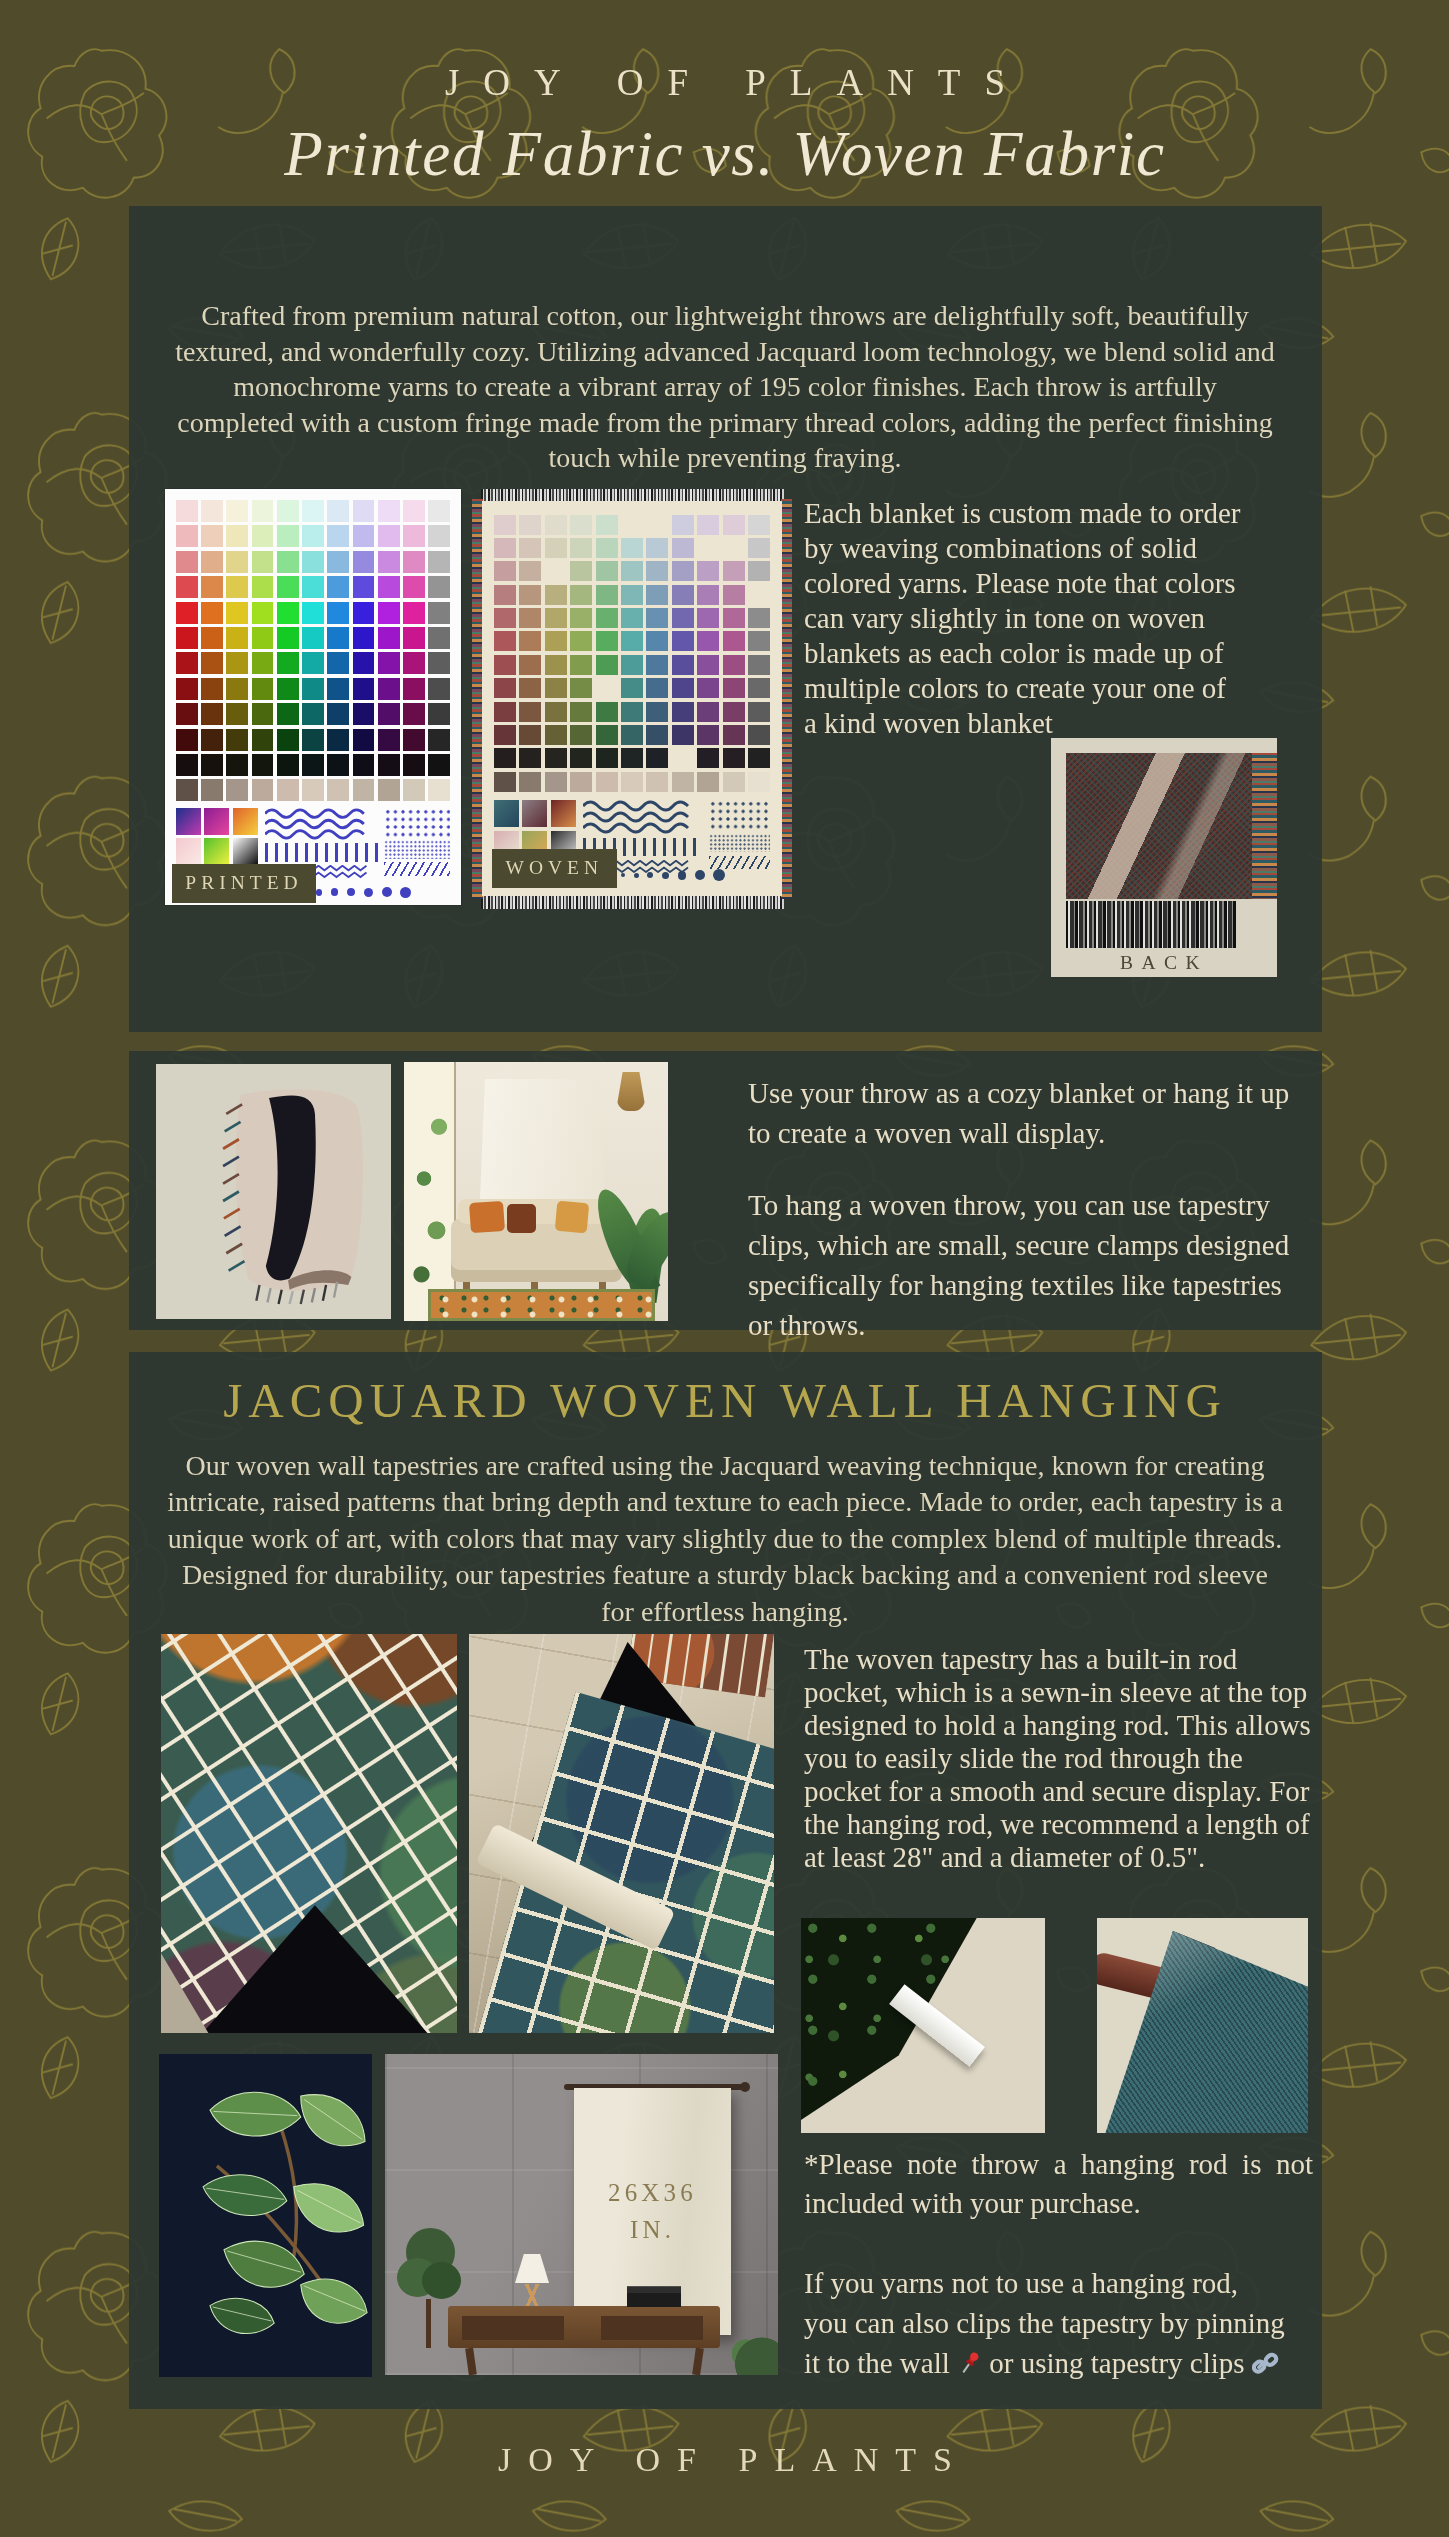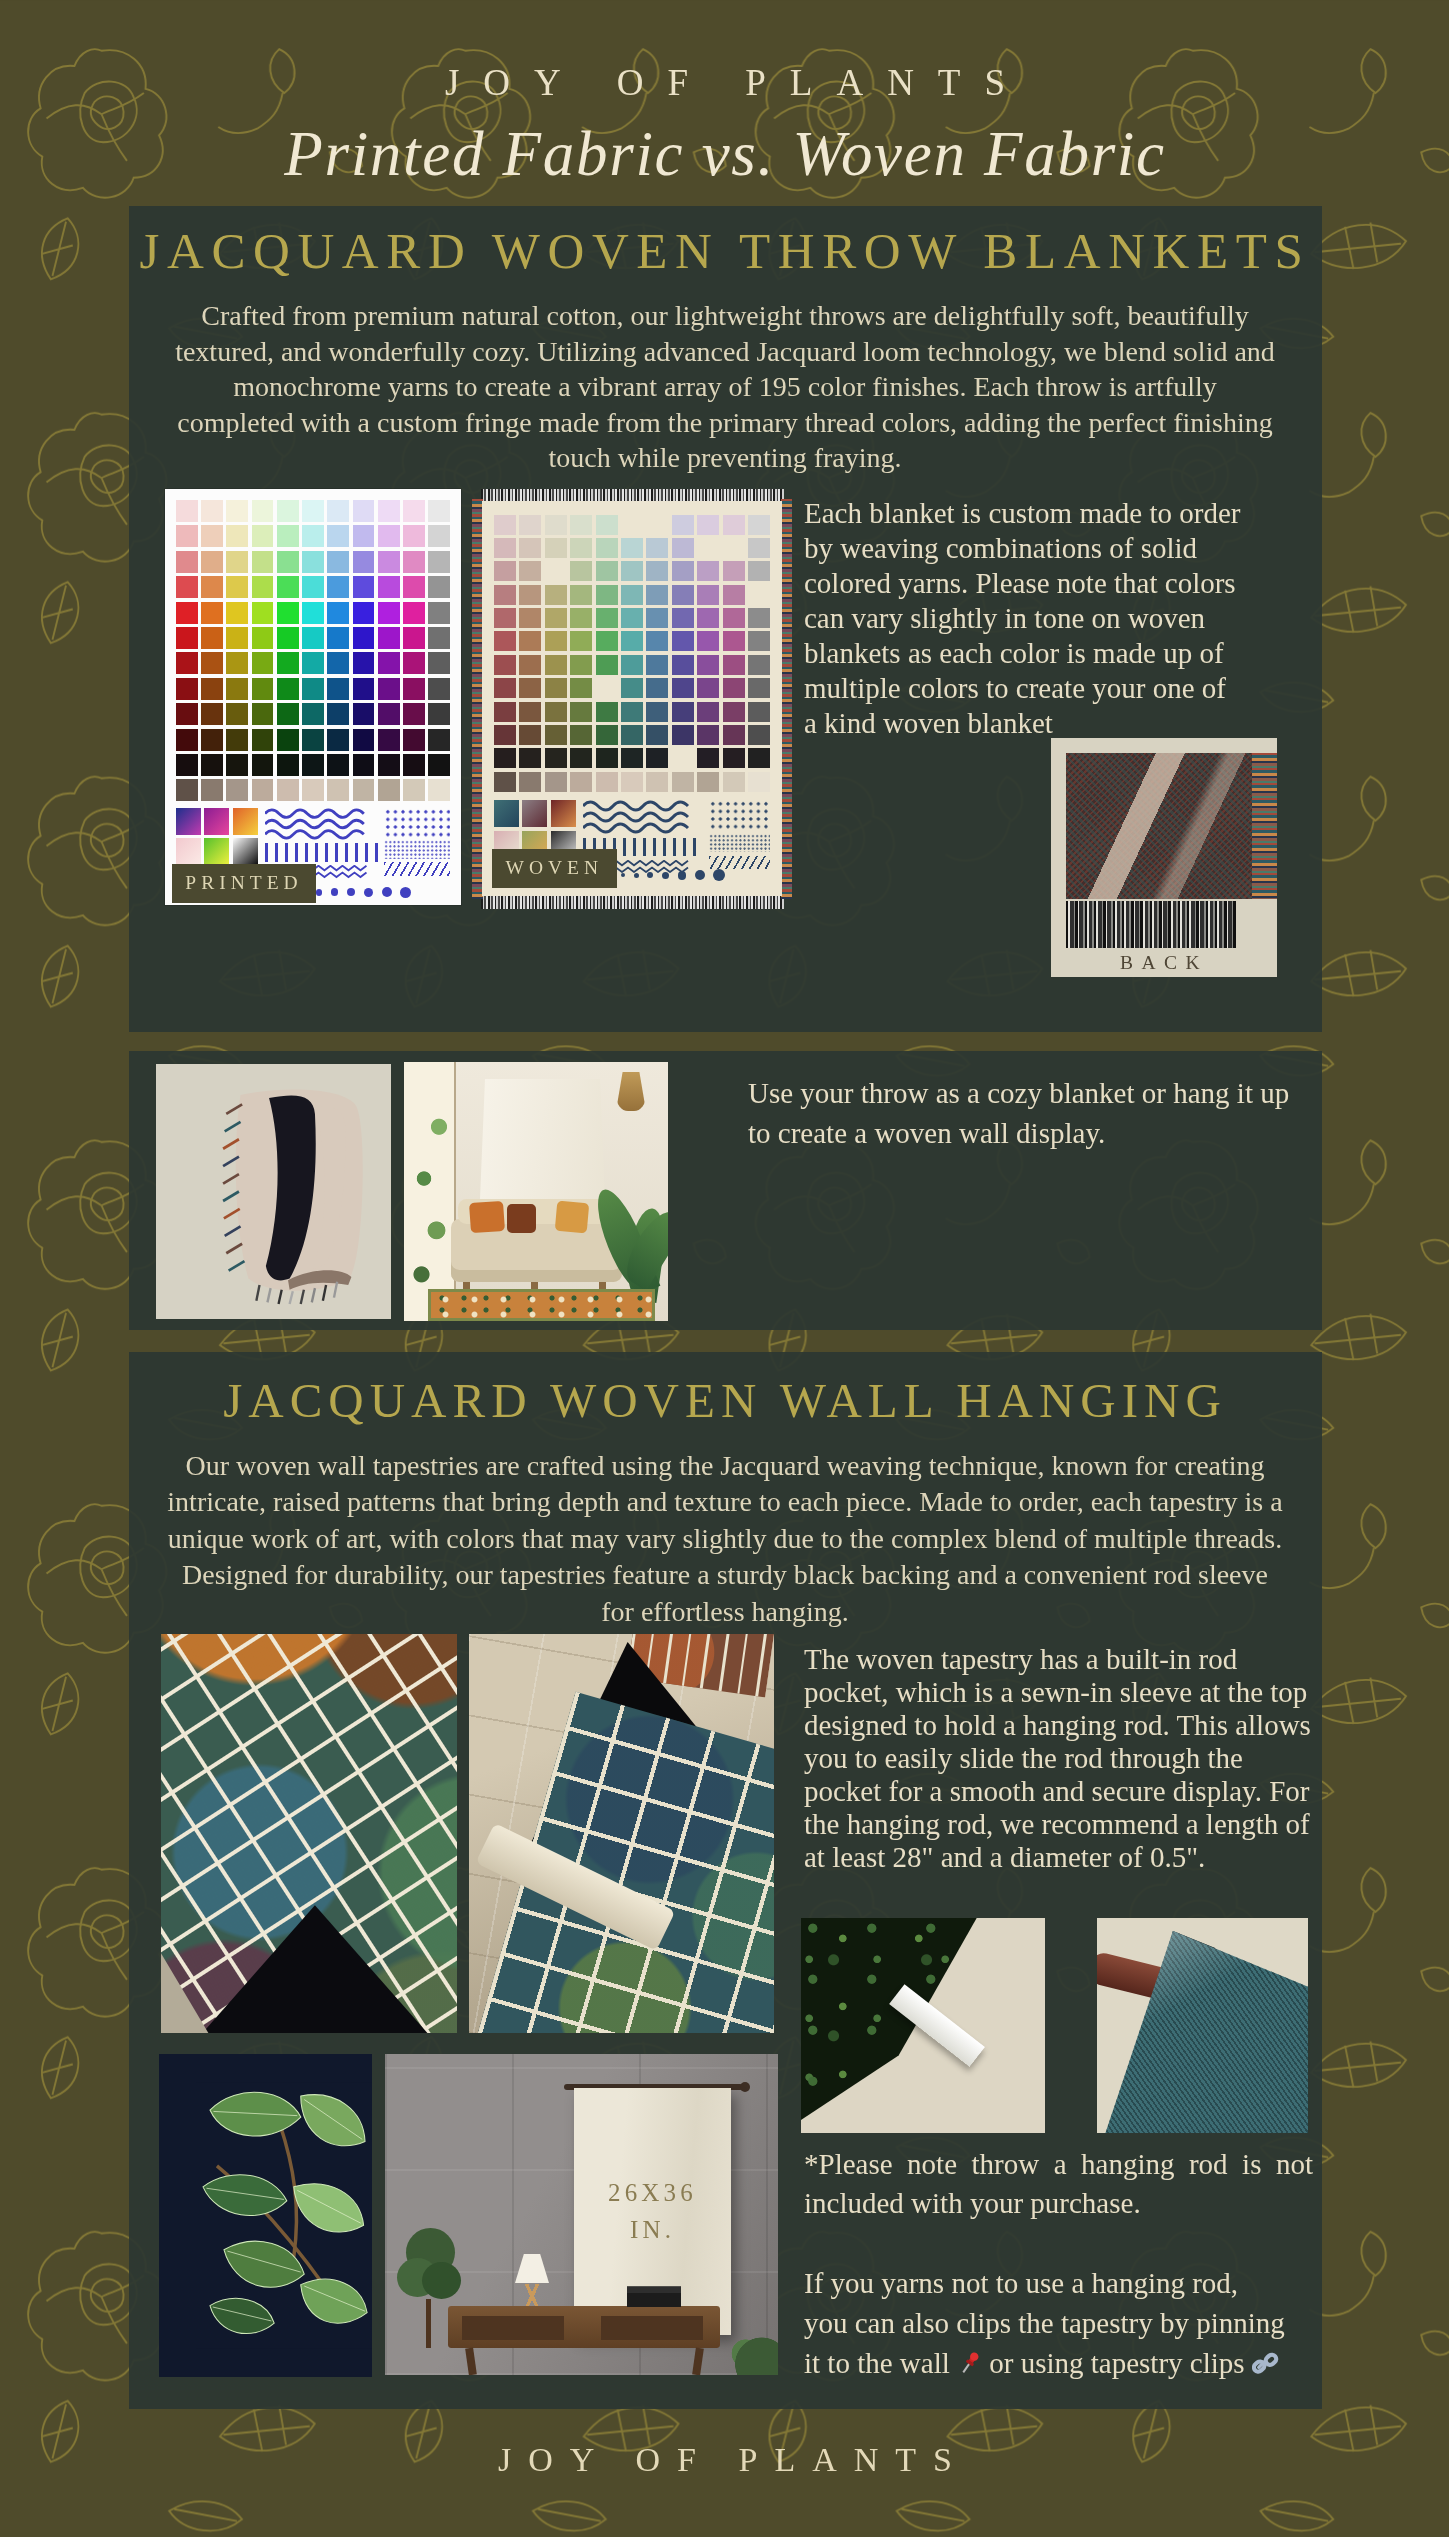--- a/index.html
+++ b/index.html
@@ -186,21 +186,20 @@
     <rect width="100%" height="100%" fill="url(#floral)"></rect>
   </svg>
 
   <div class="abs brand" style="top:61px;">JOY OF PLANTS</div>
   <div class="abs subtitle" style="top:118px;">Printed Fabric vs. Woven Fabric</div>
 
   <div class="panel" style="left:129px; top:206px; width:1193px; height:826px;"></div>
   <div class="panel" style="left:129px; top:1051px; width:1193px; height:279px;"></div>
   <div class="panel" style="left:129px; top:1352px; width:1193px; height:1057px;"></div>
 
-  <div class="abs h-gold h1" style="top:222px;">JACQUARD WOVEN THROW BLANKETS</div>
   <div class="abs center-par" style="top:298px; width:1100px; font-size:28px; line-height:1.27;">Crafted from premium natural cotton, our lightweight throws are delightfully soft, beautifully textured, and wonderfully cozy. Utilizing advanced Jacquard loom technology, we blend solid and monochrome yarns to create a vibrant array of 195 color finishes. Each throw is artfully completed with a custom fringe made from the primary thread colors, adding the perfect finishing touch while preventing fraying.</div>
 
   <div class="abs printed-chart" style="left:165px; top:489px; width:296px; height:416px;">
     <div class="swatch-grid">
         <div class="cell" style="background: rgb(245, 219, 220);"></div>
         <div class="cell" style="background: rgb(245, 230, 219);"></div>
         <div class="cell" style="background: rgb(245, 241, 219);"></div>
         <div class="cell" style="background: rgb(236, 245, 219);"></div>
         <div class="cell" style="background: rgb(219, 245, 222);"></div>
         <div class="cell" style="background: rgb(219, 245, 244);"></div>
@@ -617,20 +616,21 @@
     <div class="plant">
         <i></i>
         <i></i>
         <i></i>
       </div>
     <div class="rug"></div>
   </div>
 
   <div class="abs body-text" style="left:748px; top:1073px; width:548px; font-size:29px; line-height:1.38;">
     <div>Use your throw as a cozy blanket or hang it up to create a woven wall display.</div>
+    <div style="margin-top:32px;">To hang a woven throw, you can use tapestry clips, which are small, secure clamps designed specifically for hanging textiles like tapestries or throws.</div>
   </div>
 
   <div class="abs h-gold h2" style="top:1372px;">JACQUARD WOVEN WALL HANGING</div>
   <div class="abs center-par" style="top:1448px; width:1117px; font-size:28px; line-height:1.3;">Our woven wall tapestries are crafted using the Jacquard weaving technique, known for creating intricate, raised patterns that bring depth and texture to each piece. Made to order, each tapestry is a unique work of art, with colors that may vary slightly due to the complex blend of multiple threads. Designed for durability, our tapestries feature a sturdy  black backing and a convenient rod sleeve for effortless hanging.</div>
 
   <div class="abs photo" style="left:161px; top:1634px; width:296px; height:399px;">
     <div class="mosaic-base"></div>
     <div class="black-tri"></div>
     <div class="floor-tri"></div>
   </div>

